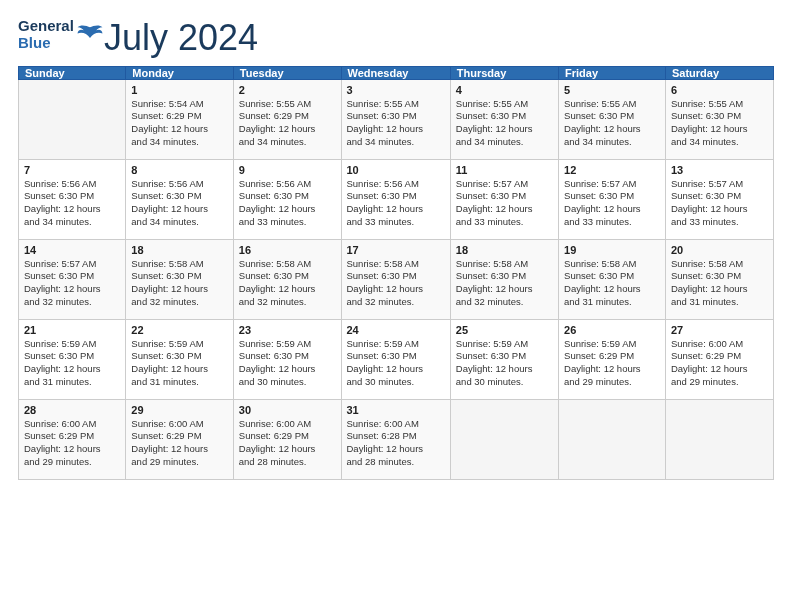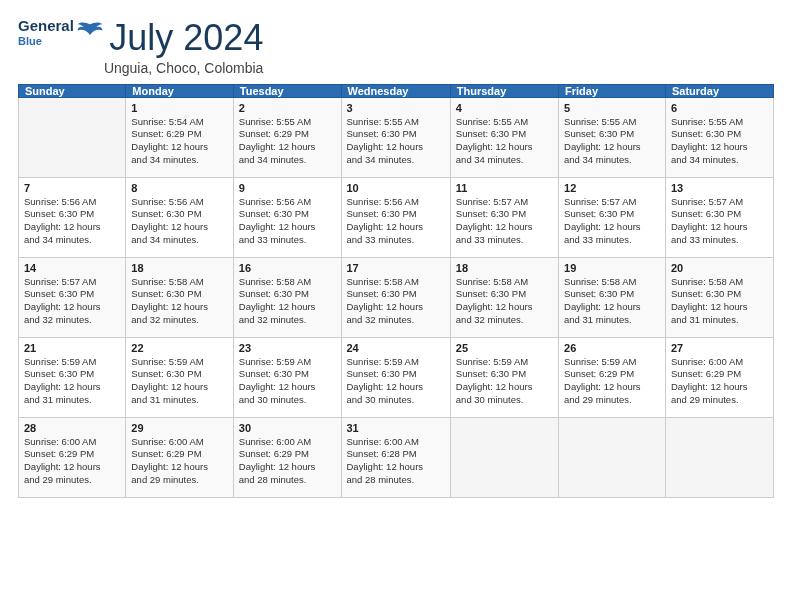--- a/index.html
+++ b/index.html
@@ -91,31 +91,30 @@
 </head>
 <body>
 
 <div class="page">
   <div class="header">
     <div class="logo">
       <div>
         <div style="display:flex;align-items:center;">
           <div>
             <div style="font-size:15px;font-weight:bold;color:#1a3a5c;line-height:1.1;">General</div>
-            <div style="font-size:11px;font-weight:bold;color:#2b6cb0;line-height:1.1;">Blue</div>
+            <div style="font-size:15px;font-weight:bold;color:#2b6cb0;line-height:1.1;">Blue</div>
           </div>
           <svg class="logo-bird" viewBox="0 0 36 28" xmlns="http://www.w3.org/2000/svg">
             <path d="M18 4 C22 2, 30 0, 34 4 C30 4, 28 6, 26 8 C30 6, 34 8, 34 12 C28 10, 22 12, 18 18 C14 12, 8 10, 2 12 C2 8, 6 6, 10 8 C8 6, 6 4, 2 4 C6 0, 14 2, 18 4Z" fill="#2b6cb0"></path>
           </svg>
         </div>
       </div>
     </div>
     <div class="title-block">
       <div class="month-title">July 2024</div>
-      <div class="location">Unguia, Choco, Colombia</div>
     </div>
   </div>
 
   <table class="calendar">
     <thead>
       <tr>
       <th>Sunday</th>
           <th>Monday</th>
           <th>Tuesday</th>
           <th>Wednesday</th>

